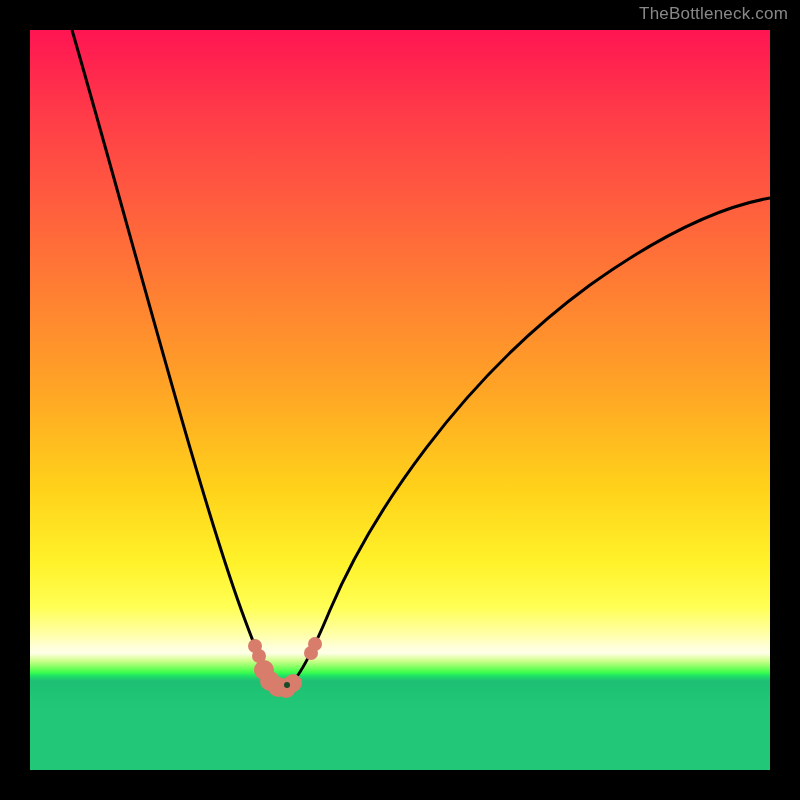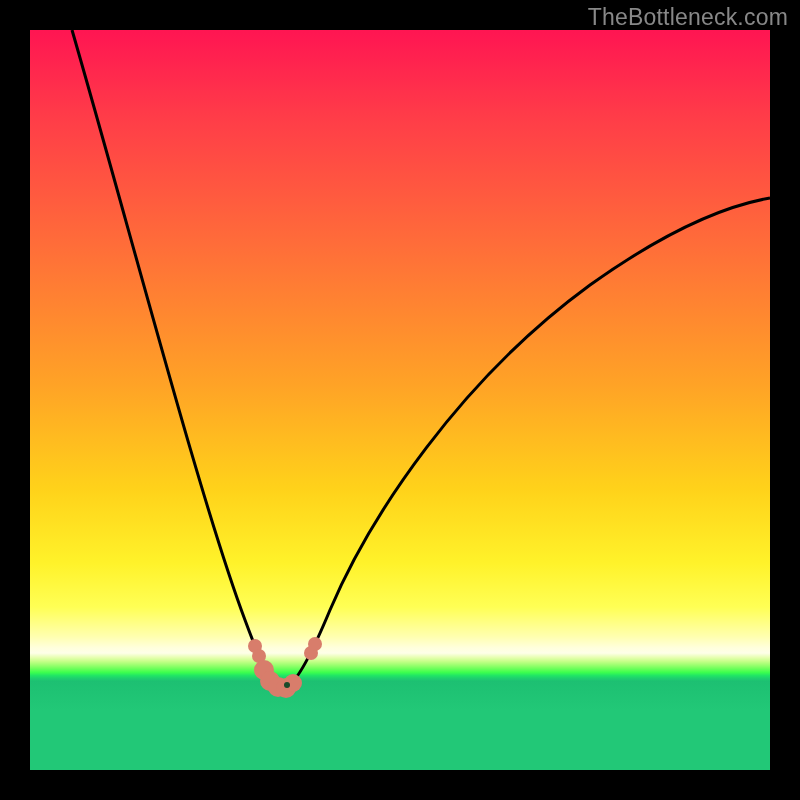--- a/index.html
+++ b/index.html
@@ -39,21 +39,21 @@
       #1dc072 88%,
       #22c877 92%,
       #22c877 100%
     );
   }
   .watermark {
     position: absolute;
     top: 4px;
     right: 12px;
     color: #888;
-    font-size: 23px;
+    font-size: 17px;
     font-weight: 500;
     letter-spacing: 0.2px;
   }
   svg.curve {
     position: absolute;
     left: 0;
     top: 0;
     width: 740px;
     height: 740px;
     overflow: visible;

